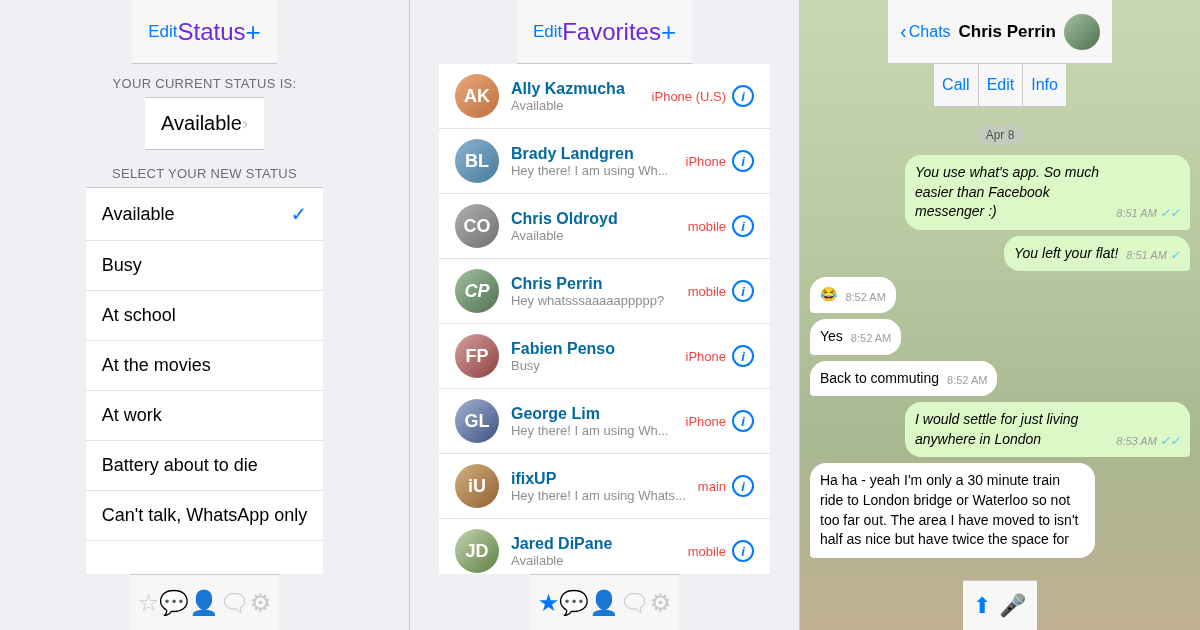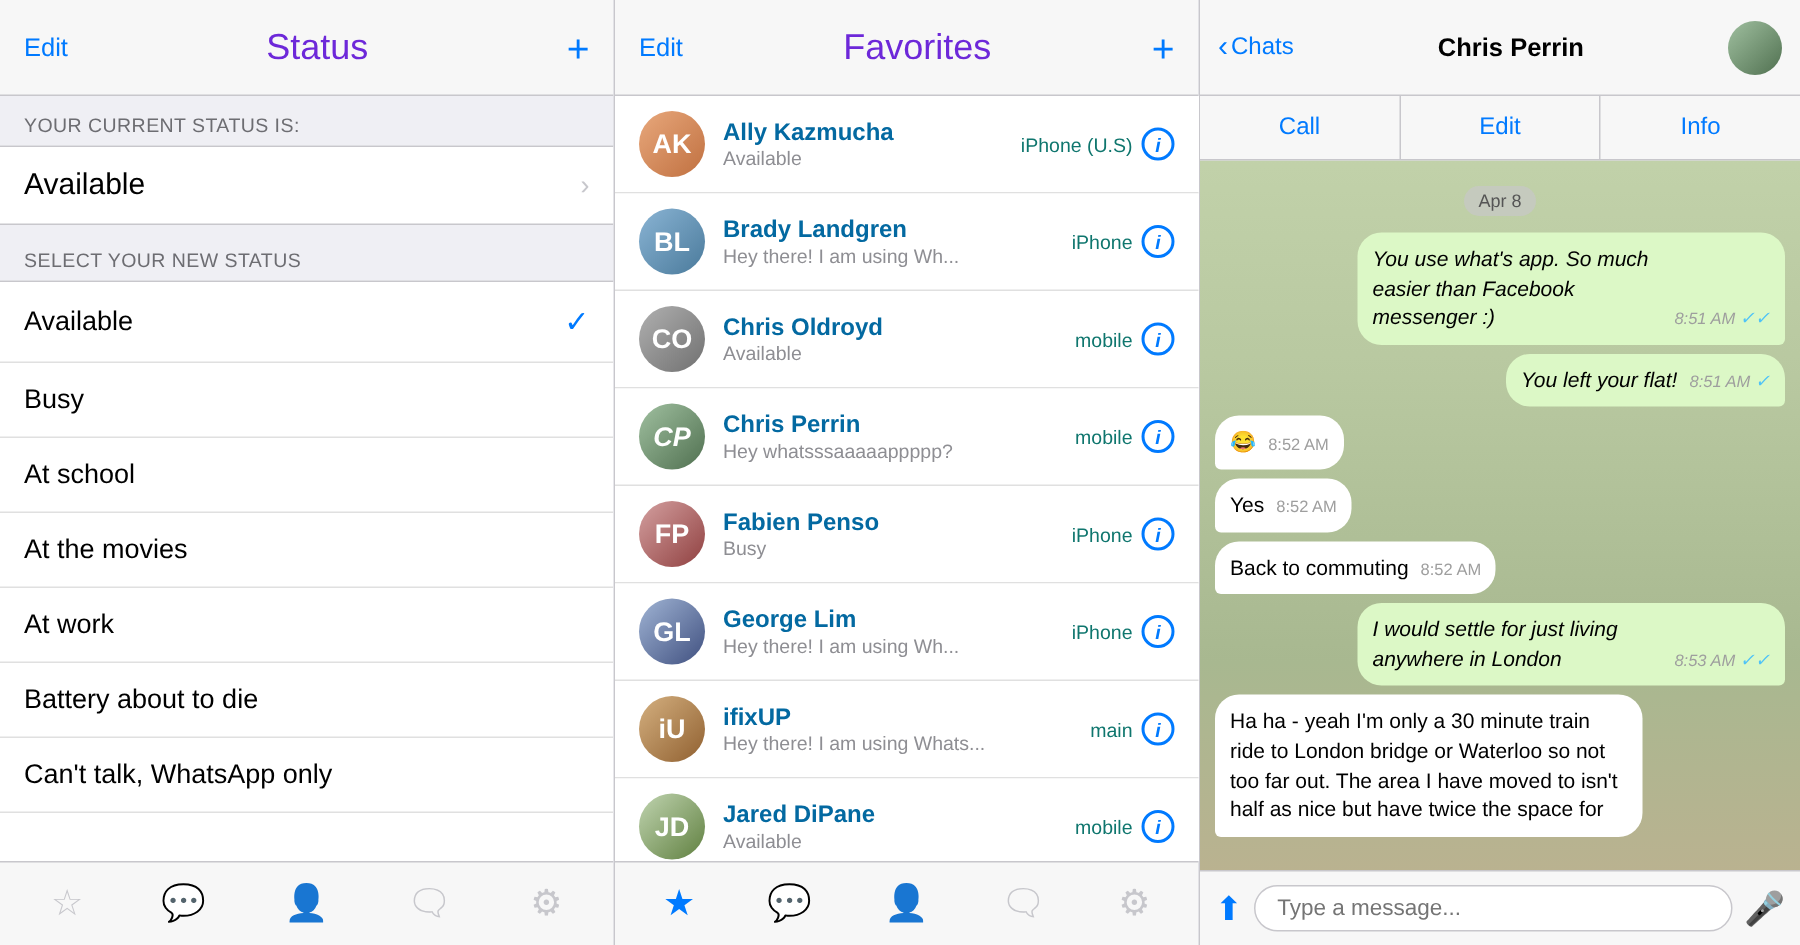--- a/index.html
+++ b/index.html
@@ -11,20 +11,21 @@
       overflow: hidden;
       background: #f0f0f0;
     }
 
     
     .panel {
       display: flex;
       flex-direction: column;
       height: 630px;
       overflow: hidden;
+      align-items: center;
     }
 
     
     .panel-left {
       width: 410px;
       background: #efeff4;
       border-right: 1px solid #c8c7cc;
     }
 
     .nav-bar {
@@ -200,21 +201,21 @@
       text-overflow: ellipsis;
     }
     .contact-right {
       display: flex;
       align-items: center;
       gap: 6px;
       flex-shrink: 0;
     }
     .contact-device {
       font-size: 13px;
-      color: #0f766e;
+      color: #ef4444;
     }
     .info-btn {
       width: 22px;
       height: 22px;
       border-radius: 50%;
       border: 2px solid #007aff;
       color: #007aff;
       display: flex;
       align-items: center;
       justify-content: center;
@@ -661,16 +662,15 @@
       <div class="msg-content">
         <span class="msg-text">Ha ha - yeah I'm only a 30 minute train ride to London bridge or Waterloo so not too far out.  The area I have moved to isn't half as nice but have twice the space for</span>
 
       </div>
     </div>
   </div>
     </div>
 
   <div class="chat-input-bar">
     <span class="attach-btn">⬆</span>
-    <input class="chat-input" type="text" placeholder="Type a message..." style="">
     <span class="mic-btn">🎤</span>
   </div>
 </div>
 
 </body></html>

